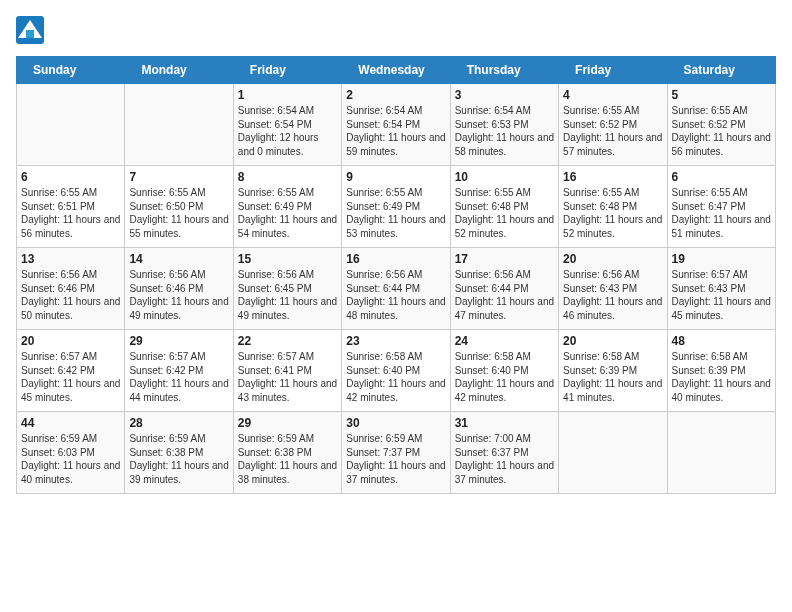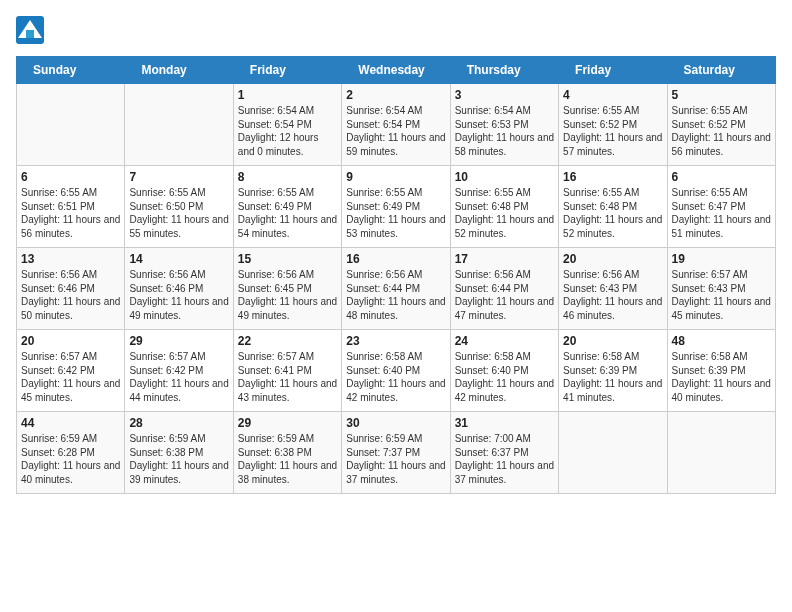--- a/index.html
+++ b/index.html
@@ -309,21 +309,21 @@
           <div class="cell-info">Sunrise: 6:58 AM
 Sunset: 6:39 PM
 Daylight: 11 hours
 and 40 minutes.</div>
         </td>
       </tr>
       <tr>
         <td>
           <span class="day-number">44</span>
           <div class="cell-info">Sunrise: 6:59 AM
-Sunset: 6:28 PM
+Sunset: 6:03 PM
 Daylight: 11 hours
 and 40 minutes.</div>
         </td>
         <td>
           <span class="day-number">28</span>
           <div class="cell-info">Sunrise: 6:59 AM
 Sunset: 6:38 PM
 Daylight: 11 hours
 and 39 minutes.</div>
         </td>

